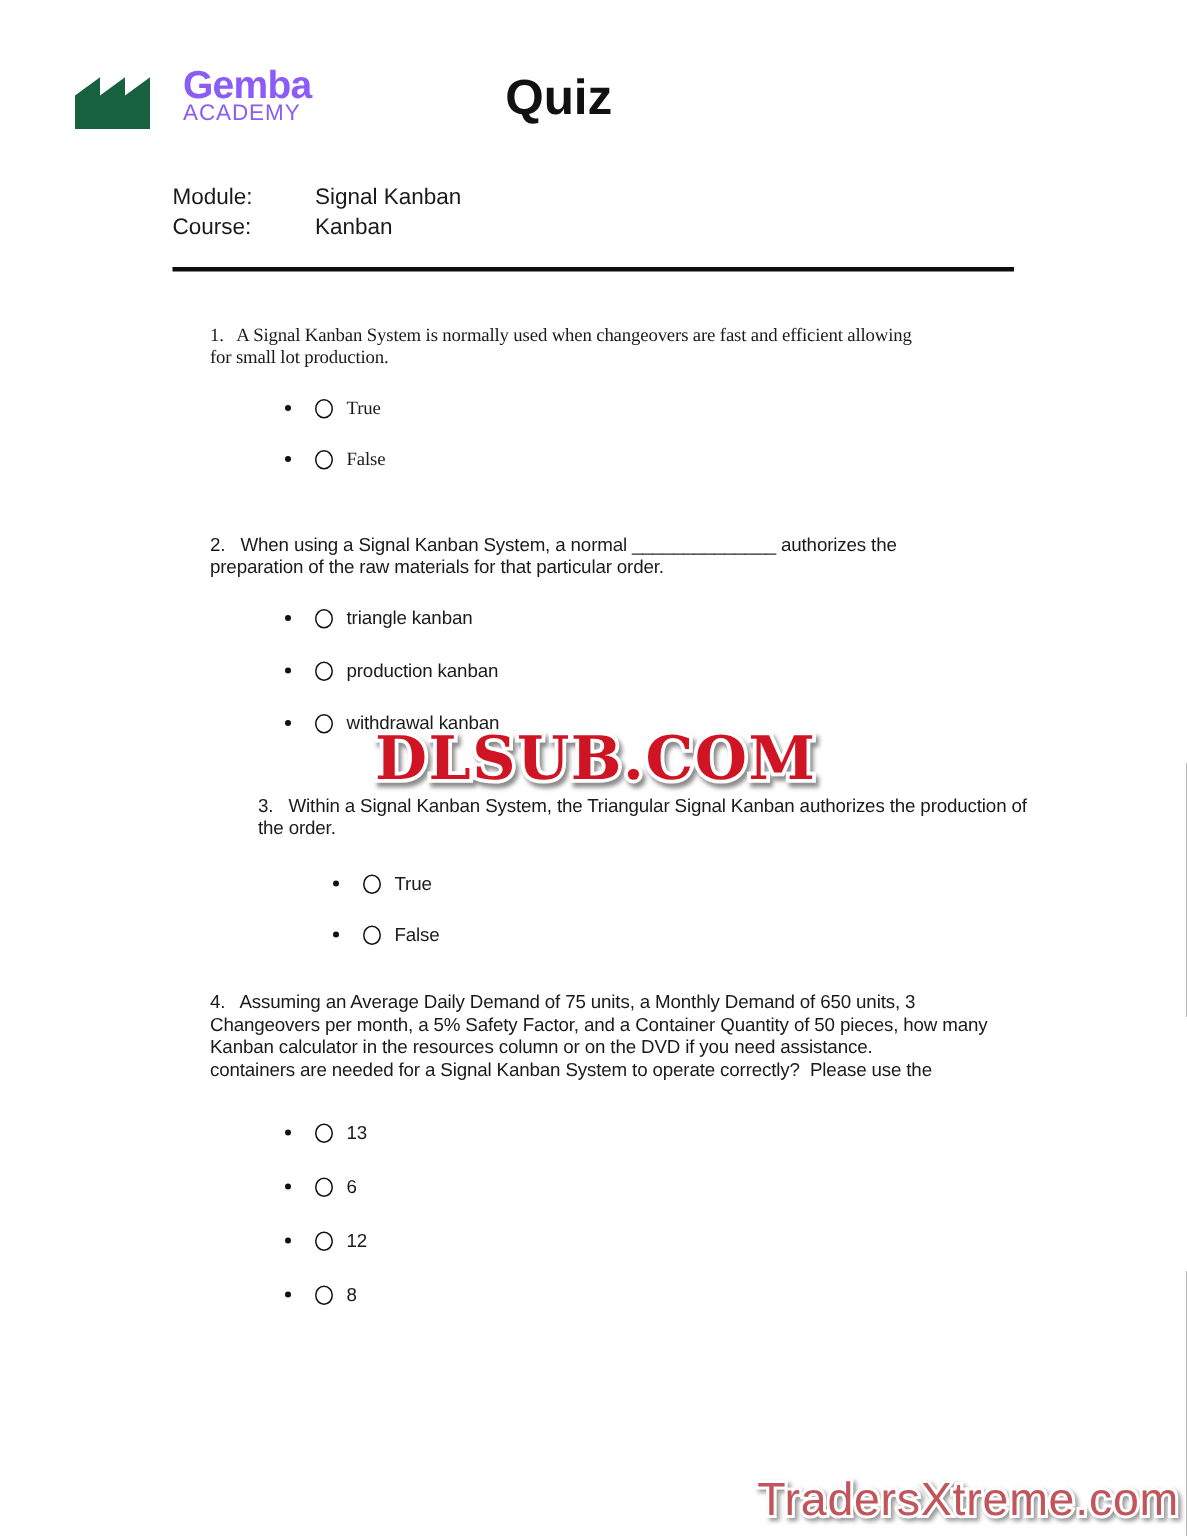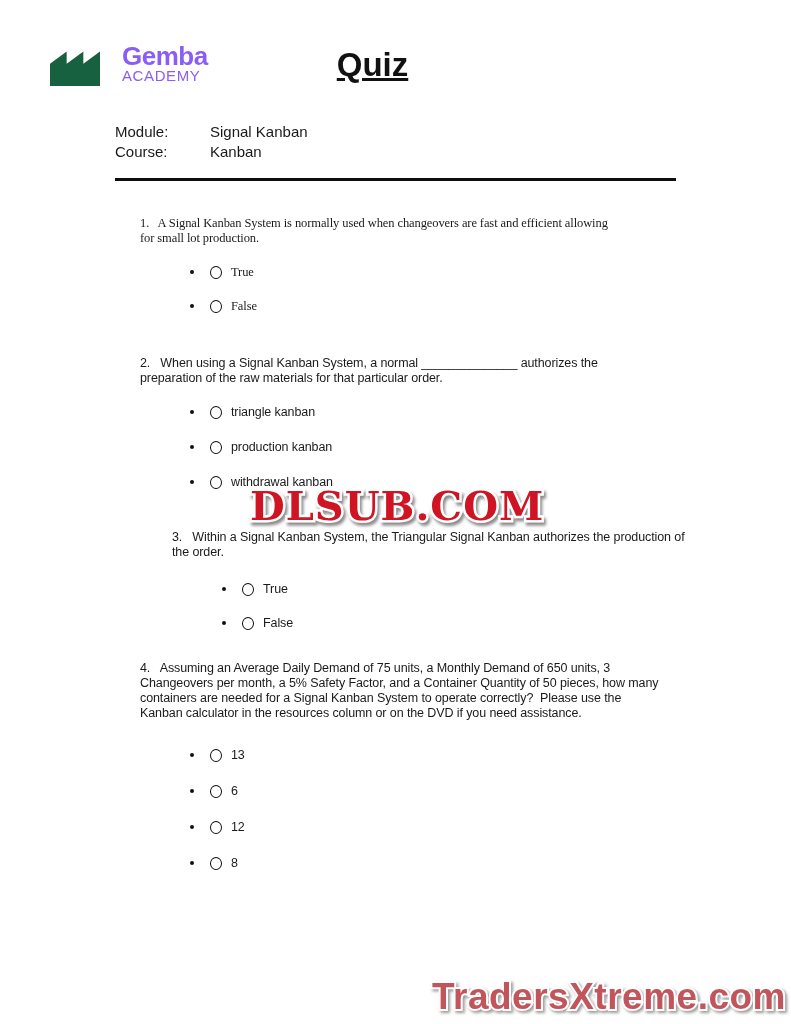--- a/index.html
+++ b/index.html
@@ -22,21 +22,21 @@
   
   .logo { position:absolute; left:50px; top:44px; display:flex; align-items:flex-start; }
   .logo svg { display:block; margin-top:3px; }
   .logo-text { margin-left:22px; color:#8b5cf6; }
   .logo-line1 { font-size:26px; font-weight:bold; line-height:24px; letter-spacing:-0.5px; }
   .logo-line2 { font-size:15px; font-weight:normal; line-height:16px; letter-spacing:0.6px; }
 
   
   .quiz-title {
     position:absolute; top:46px; left:0; width:745px; text-align:center;
-    font-size:33px; font-weight:bold; color:#111;text-decoration:underline;
+    font-size:33px; font-weight:bold; color:#111;
   }
 
   
   .meta { position:absolute; left:115px; top:122px; font-size:15px; color:#1a1a1a; }
   .meta-row { line-height:20px; }
   .meta-label { display:inline-block; width:95px; }
 
   .rule { position:absolute; left:115px; top:178px; width:561px; height:3px; background:#0d0d0d; }
 
   
@@ -62,21 +62,21 @@
     position:absolute; left:250px; top:482px;
     font-family:"DejaVu Serif", serif; font-weight:bold; font-size:40px;
     letter-spacing:1px; color:#cf1423;
     -webkit-text-stroke:5px #ffffff; paint-order:stroke fill;
     filter:drop-shadow(2px 3px 1.5px rgba(110,110,110,0.8));
   }
 
   
   .wm-traders {
     position:absolute; right:5px; bottom:6px;
-    font-weight:bold; font-size:37px; letter-spacing:0.5px; color:#c2555c;
+    font-weight:normal; font-size:31px; letter-spacing:0.5px; color:#c2555c;
     -webkit-text-stroke:4px #ffffff; paint-order:stroke fill;
     filter:drop-shadow(2px 2px 1.5px rgba(120,120,120,0.75));
   }
 </style>
 </head>
 <body>
 
 <div class="page">
 
 
@@ -159,22 +159,22 @@
         <span class="dot"></span>
         <span class="radio"></span>
         <span class="olabel">False</span>
       </li>
     </ul>
   </div>
 
   <div class="question" id="q4">
     <div class="qline">4.   Assuming an Average Daily Demand of 75 units, a Monthly Demand of 650 units, 3</div>
     <div class="qline">Changeovers per month, a 5% Safety Factor, and a Container Quantity of 50 pieces, how many</div>
+    <div class="qline">Kanban calculator in the resources column or on the DVD if you need assistance.</div>
     <div class="qline">containers are needed for a Signal Kanban System to operate correctly?  Please use the</div>
-    <div class="qline">Kanban calculator in the resources column or on the DVD if you need assistance.</div>
     <ul class="options">
       <li class="option">
         <span class="dot"></span>
         <span class="radio"></span>
         <span class="olabel">13</span>
       </li>
       <li class="option">
         <span class="dot"></span>
         <span class="radio"></span>
         <span class="olabel">6</span>

